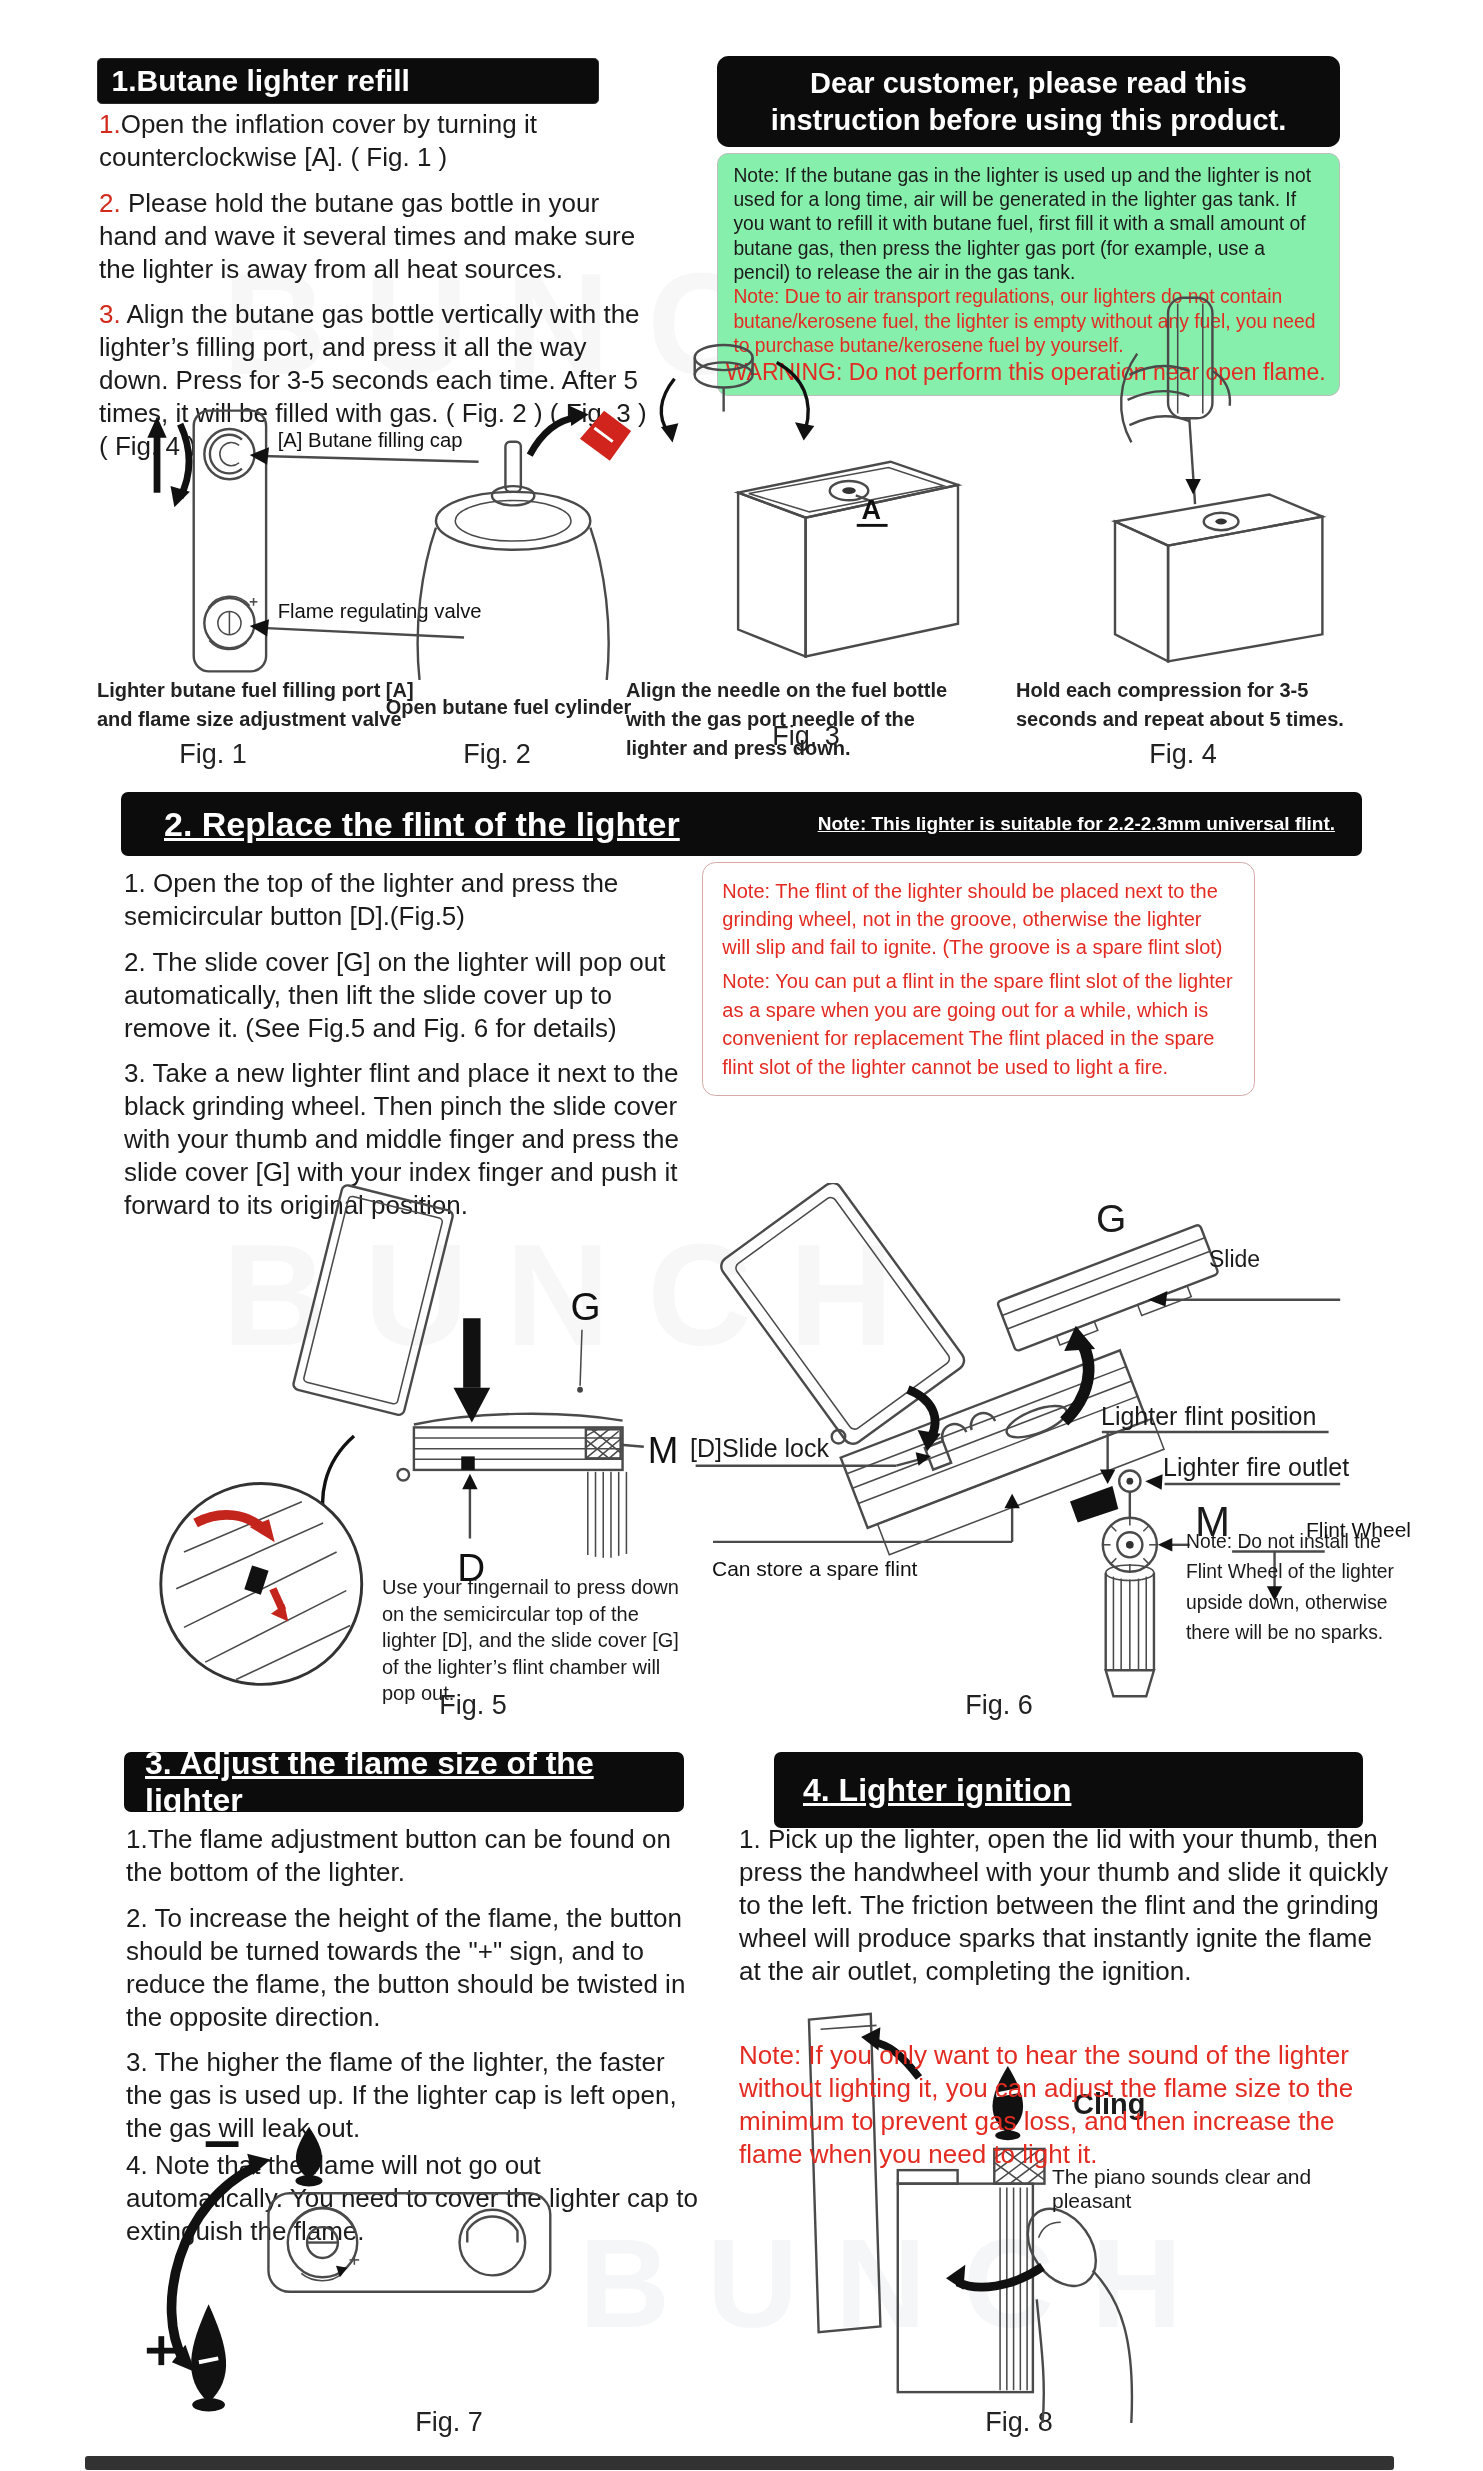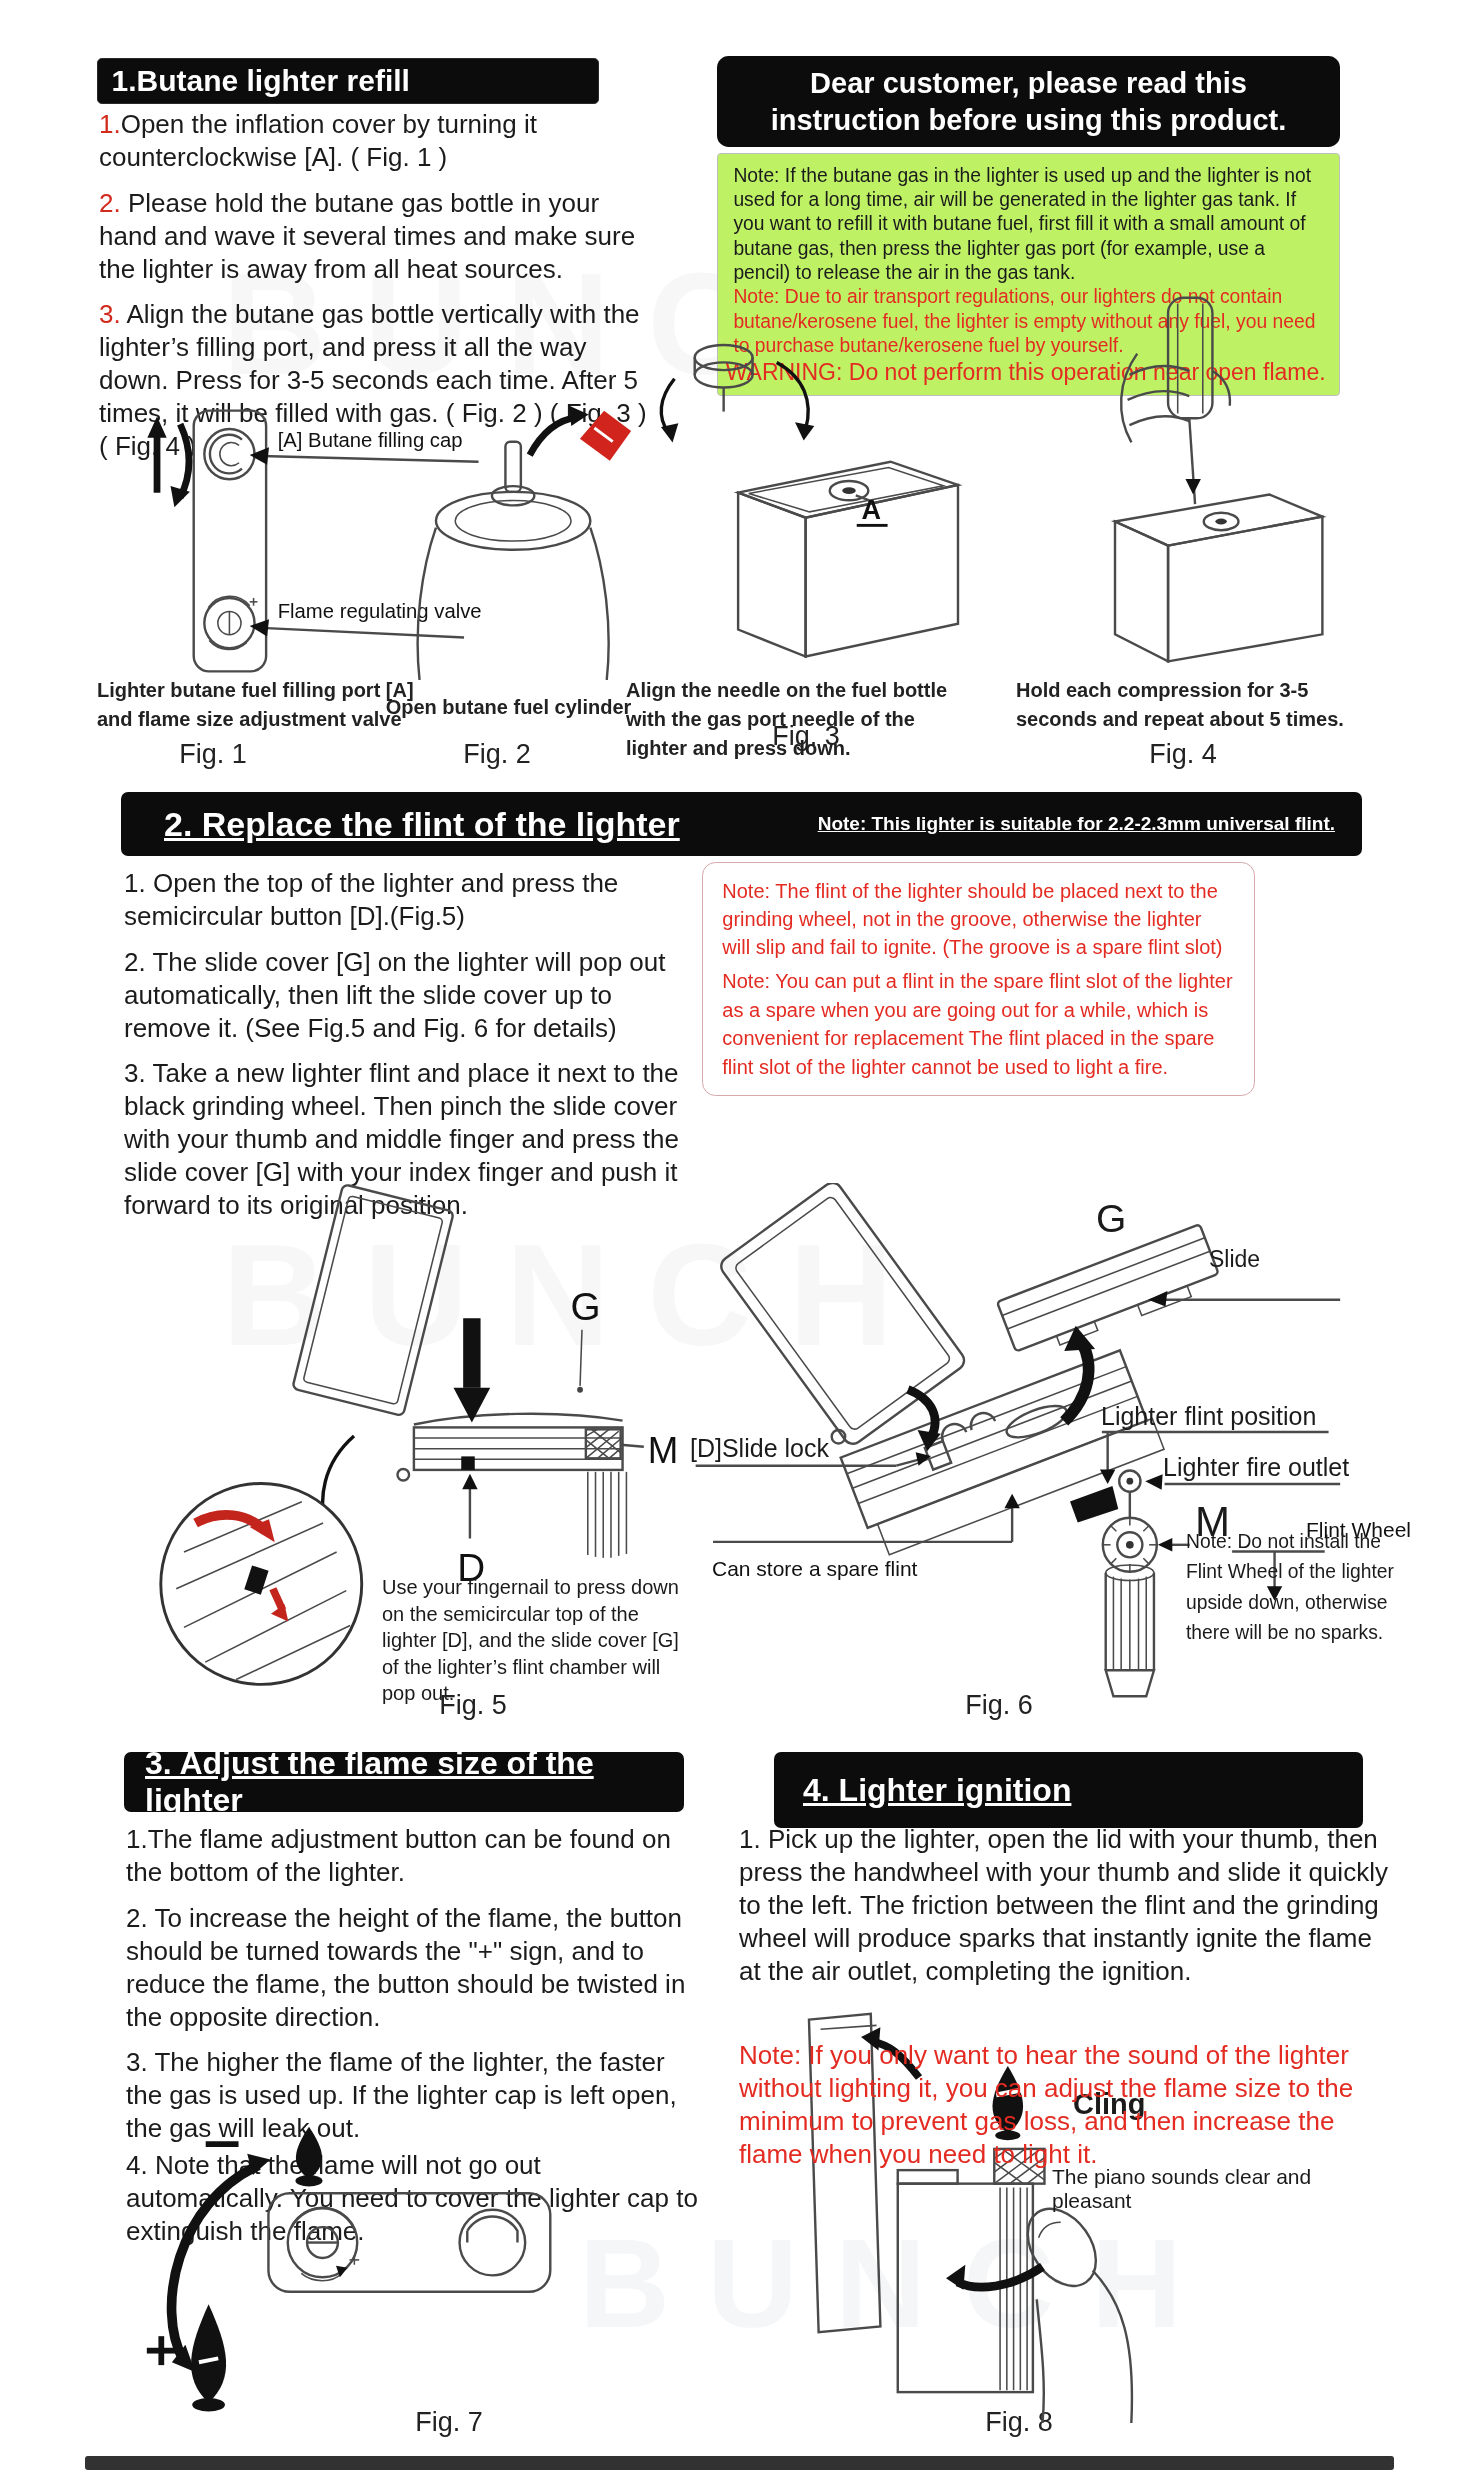--- a/index.html
+++ b/index.html
@@ -6,21 +6,21 @@
   #page{position:relative;width:1483px;height:2472px;background:#ffffff;overflow:hidden;
         font-family:"Liberation Sans", sans-serif;color:#1b1b1b;}
   .abs{position:absolute;}
   .bar{background:#0c0c0c;color:#fff;font-weight:bold;display:flex;align-items:center;}
   .bar1{border-radius:4.8px;border:1.9px solid #2a2a2a;}
   .barR{border-radius:7px;text-decoration:underline;}
   .steps p{margin:0 0 12.6px 0;}
   .body-txt{font-size:26px;line-height:1.27;}
   .rednum{color:#d22a1c;}
   .redtxt{color:#e32b22;}
-  .notebox{border:1.9px solid #bdbdbd;border-radius:4px;background:#bef264;}
+  .notebox{border:1.9px solid #bdbdbd;border-radius:11px;background:#86efac;}
   .notebox2{border:1.9px solid #d6a8a8;border-radius:13.5px;background:#fff;}
   .caption{font-size:20px;font-weight:600;line-height:1.45;color:#222;}
   .figname{font-size:27px;color:#222;text-align:center;}
   .lblsm{font-size:21px;color:#111;}
   .watermark{font-size:145px;font-weight:bold;color:#55606e;opacity:0.045;letter-spacing:37px;white-space:nowrap;}
   svg{display:block;}
   svg .ln{stroke:#4a4a4a;stroke-width:2.5;fill:none;}
   svg .thin{stroke:#4a4a4a;stroke-width:1.6;fill:none;}
   svg .blk{fill:#111;}
   svg text{font-family:"Liberation Sans",sans-serif;fill:#111;}

